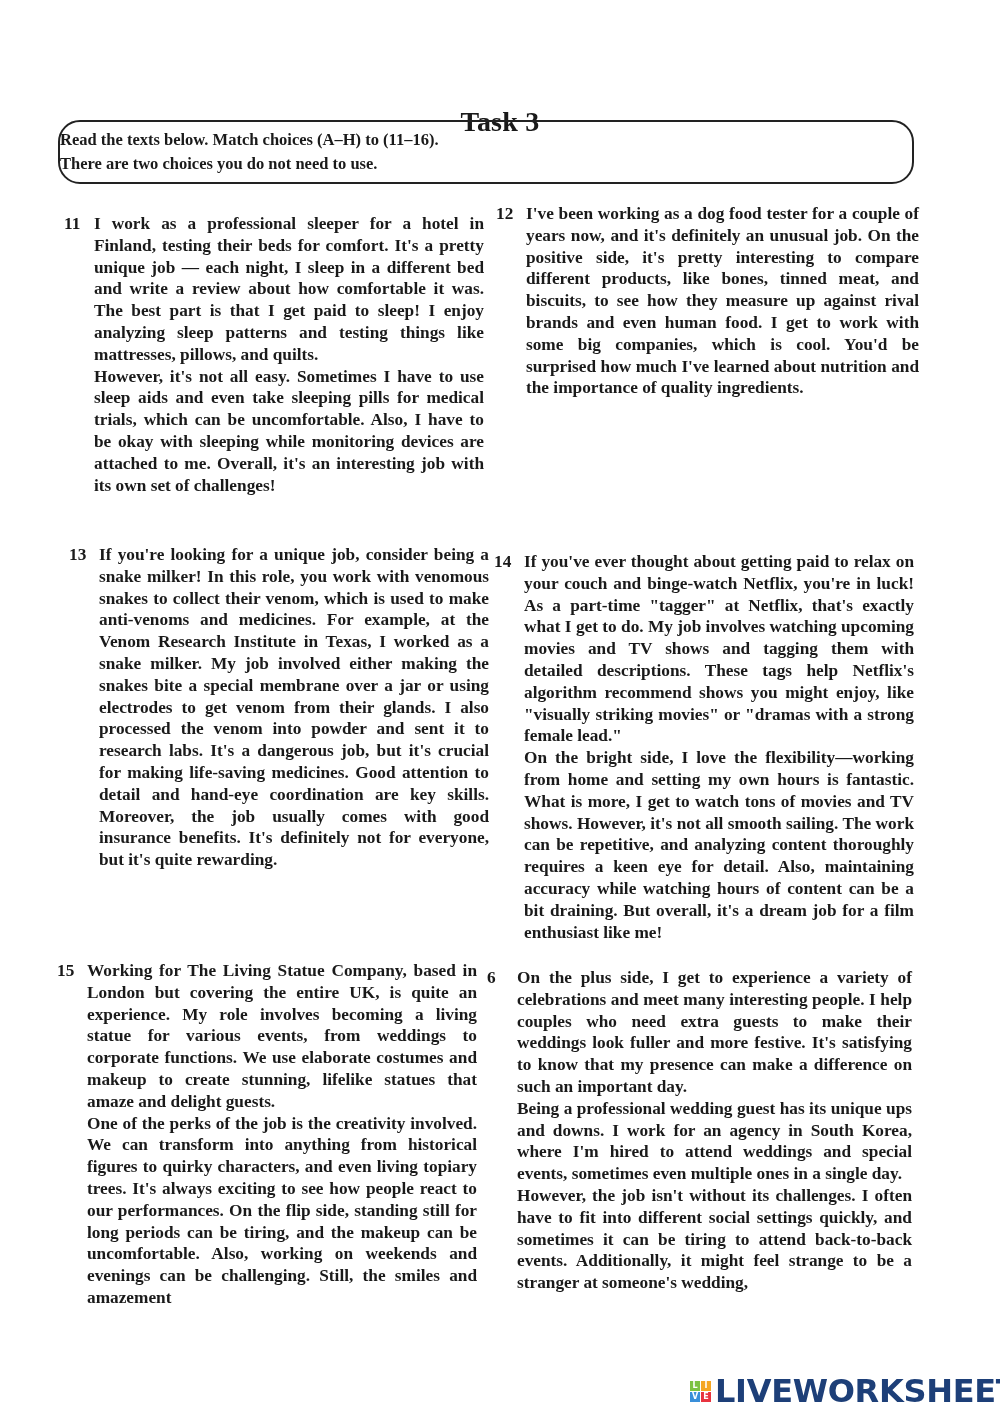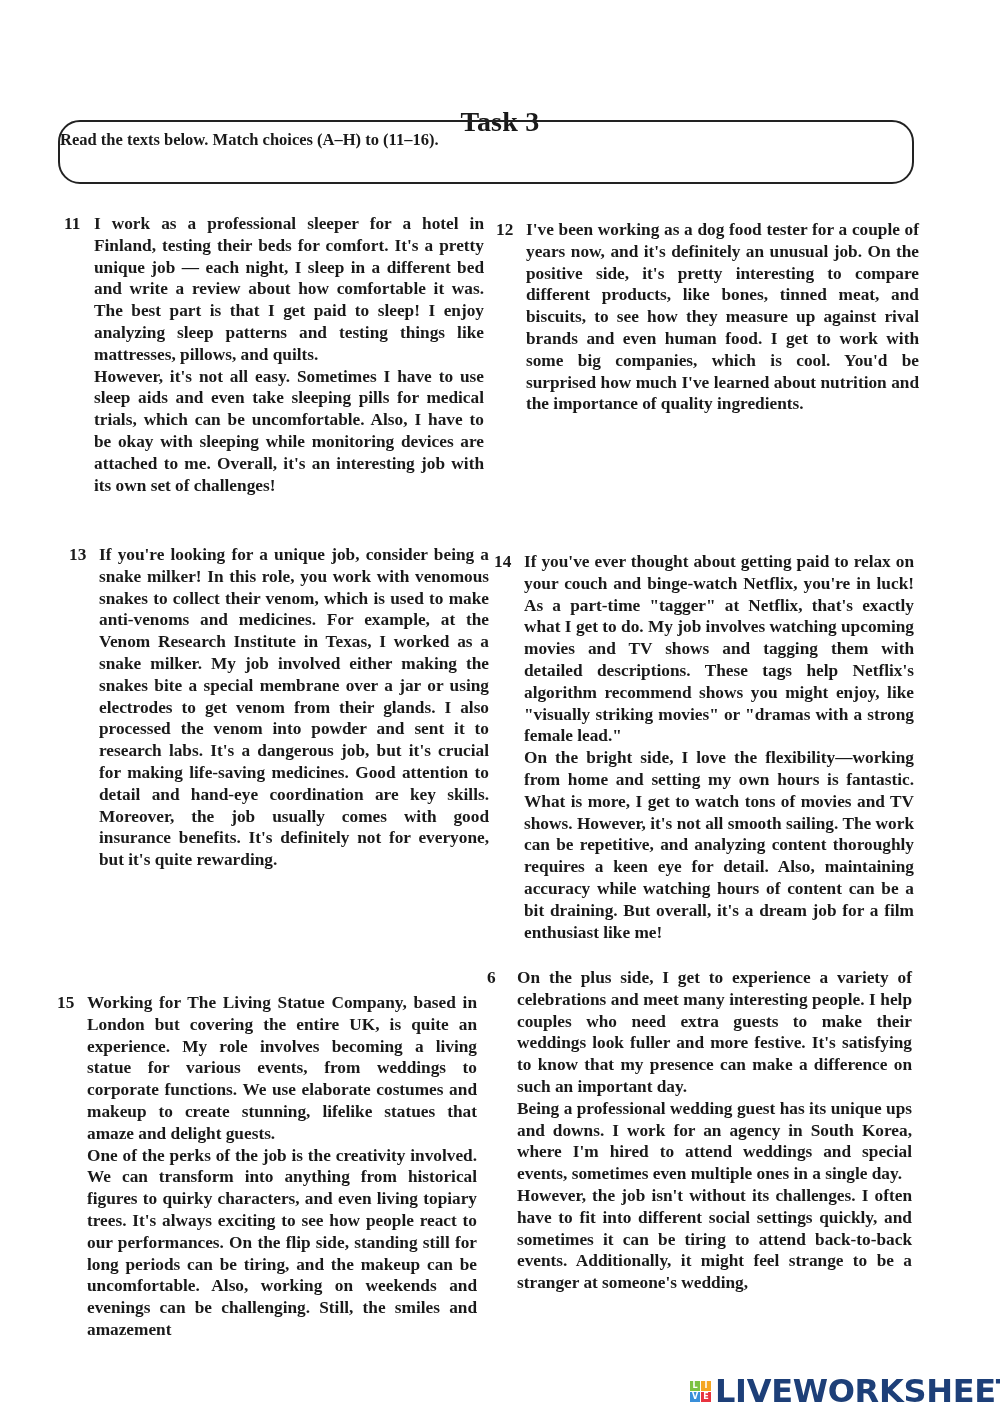--- a/index.html
+++ b/index.html
@@ -18,44 +18,45 @@
   }
   .item {
     position: absolute; font-size: 17.3px; line-height: 21.8px; text-align: justify;
   }
   .item .num {
     position: absolute; left: 0; top: 0; font-weight: bold; width: 28px;
   }
   .item .body { margin-left: 30px; font-weight: bold; }
   .item .body p { margin: 0; text-align: justify; }
   #item-11 { left: 64px; top: 198px; width: 420px; margin-top: 15px; }
-  #item-12 { left: 496px; top: 203px; width: 423px; margin-top: 16px; }
+  #item-12 { left: 496px; top: 203px; width: 423px; }
   #item-13 { left: 69px; top: 544px; width: 420px; }
   #item-14 { left: 494px; top: 551px; width: 420px; }
-  #item-15 { left: 57px; top: 992px; width: 420px; }
+  #item-15 { left: 57px; top: 960px; width: 420px; }
   #item-16 { left: 487px; top: 967px; width: 425px; }
   .logo {
     position: absolute; left: 690px; top: 1378px; height: 26px; display: flex; align-items: center;
   }
   .logo-blocks { display: grid; grid-template-columns: 10px 10px; grid-template-rows: 10px 10px; gap: 1px; margin-right: 4px; }
   .logo-blocks span {
     display: flex; align-items: center; justify-content: center;
     font-family: "DejaVu Sans", sans-serif; font-size: 8px; font-weight: bold; color: #fff; line-height: 10px;
   }
   .logo-text {
     font-family: "DejaVu Sans", sans-serif; font-weight: bold; font-size: 32px; color: #1d3f78; letter-spacing: -0.3px;
   }
 </style>
 </head>
 <body>
 
 <div class="task-title">Task 3</div>
 
 <div class="instruction-box">
   <div>Read the texts below. Match choices (A–H) to (11–16).</div>
+  <div>There are two choices you do not need to use.</div>
 </div>
 
 <div class="item" id="item-11">
   <span class="num">11</span>
   <div class="body">
     <p>I work as a professional sleeper for a hotel in Finland, testing their beds for comfort. It's a pretty unique job — each night, I sleep in a different bed and write a review about how comfortable it was. The best part is that I get paid to sleep! I enjoy analyzing sleep patterns and testing things like mattresses, pillows, and quilts.</p>
     <p>However, it's not all easy. Sometimes I have to use sleep aids and even take sleeping pills for medical trials, which can be uncomfortable. Also, I have to be okay with sleeping while monitoring devices are attached to me. Overall, it's an interesting job with its own set of challenges!</p>
   </div>
 </div>
 

